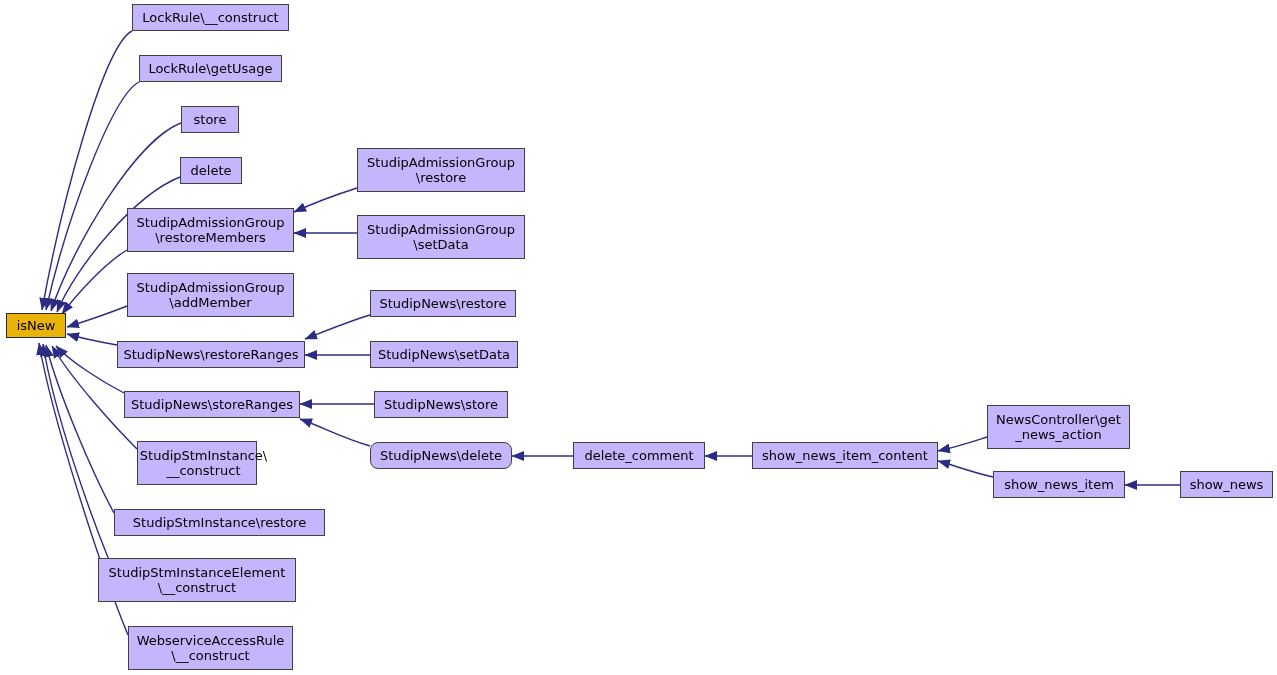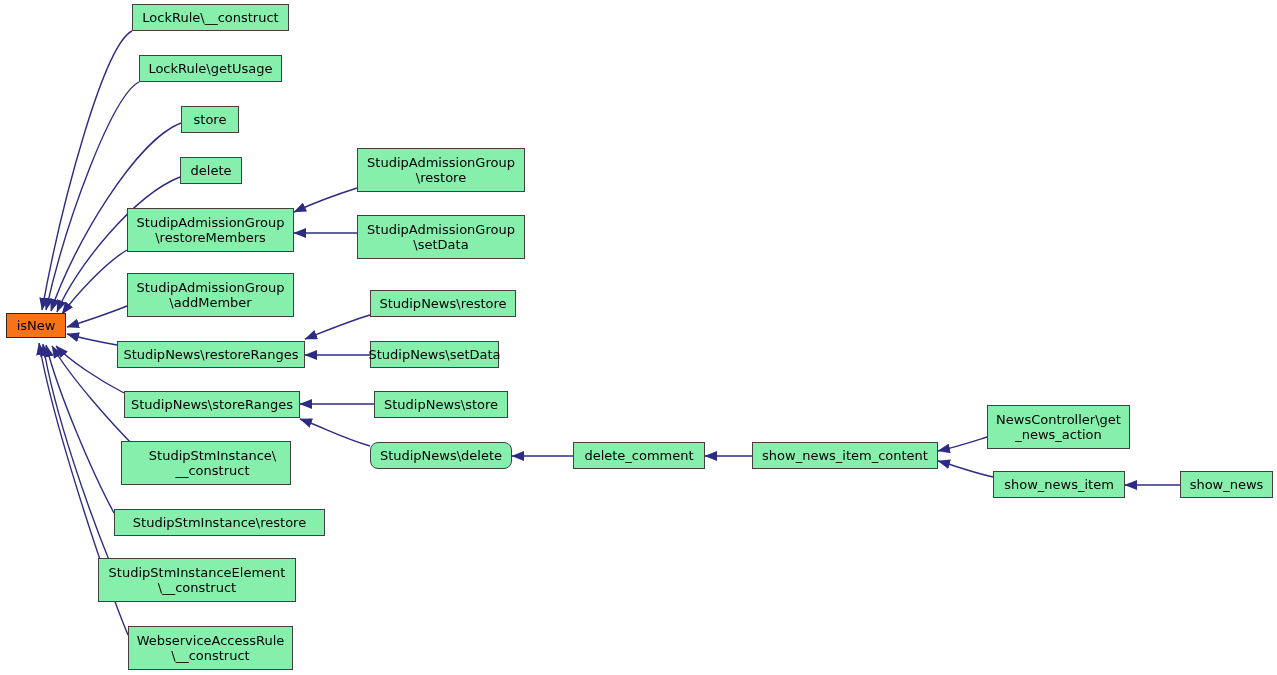--- a/index.html
+++ b/index.html
@@ -20,33 +20,33 @@
     left: 0;
     top: 0;
     width: 1277px;
     height: 675px;
     pointer-events: none;
   }
   .node {
     position: absolute;
     box-sizing: border-box;
     border: 1px solid #404040;
-    background: #86efac;
+    background: #c4b5fd;
     color: #000000;
     font-size: 13px;
     line-height: 15px;
     display: flex;
     align-items: center;
     justify-content: center;
     text-align: center;
     white-space: pre;
     z-index: 2;
   }
   .node.current {
-    background: #f97316;
+    background: #eab308;
     border-color: #2b2b2b;
   }
 </style>
 </head>
 <body>
 
 <div id="canvas">
   <svg id="edges" viewBox="0 0 1277 675" xmlns="http://www.w3.org/2000/svg">
     <defs>
       <marker id="arrowhead" markerWidth="9" markerHeight="7" refX="8.6" refY="3.5" orient="auto" markerUnits="strokeWidth">
@@ -84,33 +84,33 @@
       <div class="node" style="left: 132px; top: 4px; width: 157px; height: 27px;">LockRule\__construct</div>
       <div class="node" style="left: 139px; top: 55px; width: 143px; height: 27px;">LockRule\getUsage</div>
       <div class="node" style="left: 181px; top: 106px; width: 58px; height: 27px;">store</div>
       <div class="node" style="left: 180px; top: 157px; width: 62px; height: 27px;">delete</div>
       <div class="node" style="left: 127px; top: 208px; width: 167px; height: 44px;">StudipAdmissionGroup
 \restoreMembers</div>
       <div class="node" style="left: 127px; top: 273px; width: 167px; height: 44px;">StudipAdmissionGroup
 \addMember</div>
       <div class="node" style="left: 117px; top: 341px; width: 188px; height: 27px;">StudipNews\restoreRanges</div>
       <div class="node" style="left: 124px; top: 391px; width: 176px; height: 27px;">StudipNews\storeRanges</div>
-      <div class="node" style="left: 121px; top: 441px; width: 170px; height: 44px; padding-left: 13px;">StudipStmInstance\
+      <div class="node" style="left: 137px; top: 441px; width: 120px; height: 44px; padding-left: 13px;">StudipStmInstance\
 __construct</div>
       <div class="node" style="left: 114px; top: 509px; width: 211px; height: 27px;">StudipStmInstance\restore</div>
       <div class="node" style="left: 98px; top: 558px; width: 198px; height: 44px;">StudipStmInstanceElement
 \__construct</div>
       <div class="node" style="left: 128px; top: 626px; width: 165px; height: 44px;">WebserviceAccessRule
 \__construct</div>
       <div class="node" style="left: 357px; top: 148px; width: 168px; height: 44px;">StudipAdmissionGroup
 \restore</div>
       <div class="node" style="left: 357px; top: 215px; width: 168px; height: 44px;">StudipAdmissionGroup
 \setData</div>
       <div class="node" style="left: 370px; top: 290px; width: 146px; height: 27px;">StudipNews\restore</div>
-      <div class="node" style="left: 370px; top: 341px; width: 129px; height: 27px;">StudipNews\setData</div>
+      <div class="node" style="left: 370px; top: 341px; width: 148px; height: 27px;">StudipNews\setData</div>
       <div class="node" style="left: 374px; top: 391px; width: 134px; height: 27px;">StudipNews\store</div>
       <div class="node" style="left: 370px; top: 442px; width: 142px; height: 27px; border-radius: 8px;">StudipNews\delete</div>
       <div class="node" style="left: 573px; top: 442px; width: 132px; height: 27px;">delete_comment</div>
       <div class="node" style="left: 752px; top: 442px; width: 186px; height: 27px;">show_news_item_content</div>
       <div class="node" style="left: 987px; top: 405px; width: 143px; height: 44px;">NewsController\get
 _news_action</div>
       <div class="node" style="left: 993px; top: 471px; width: 132px; height: 27px;">show_news_item</div>
       <div class="node" style="left: 1180px; top: 471px; width: 93px; height: 27px;">show_news</div>
     </div>
 </div>

